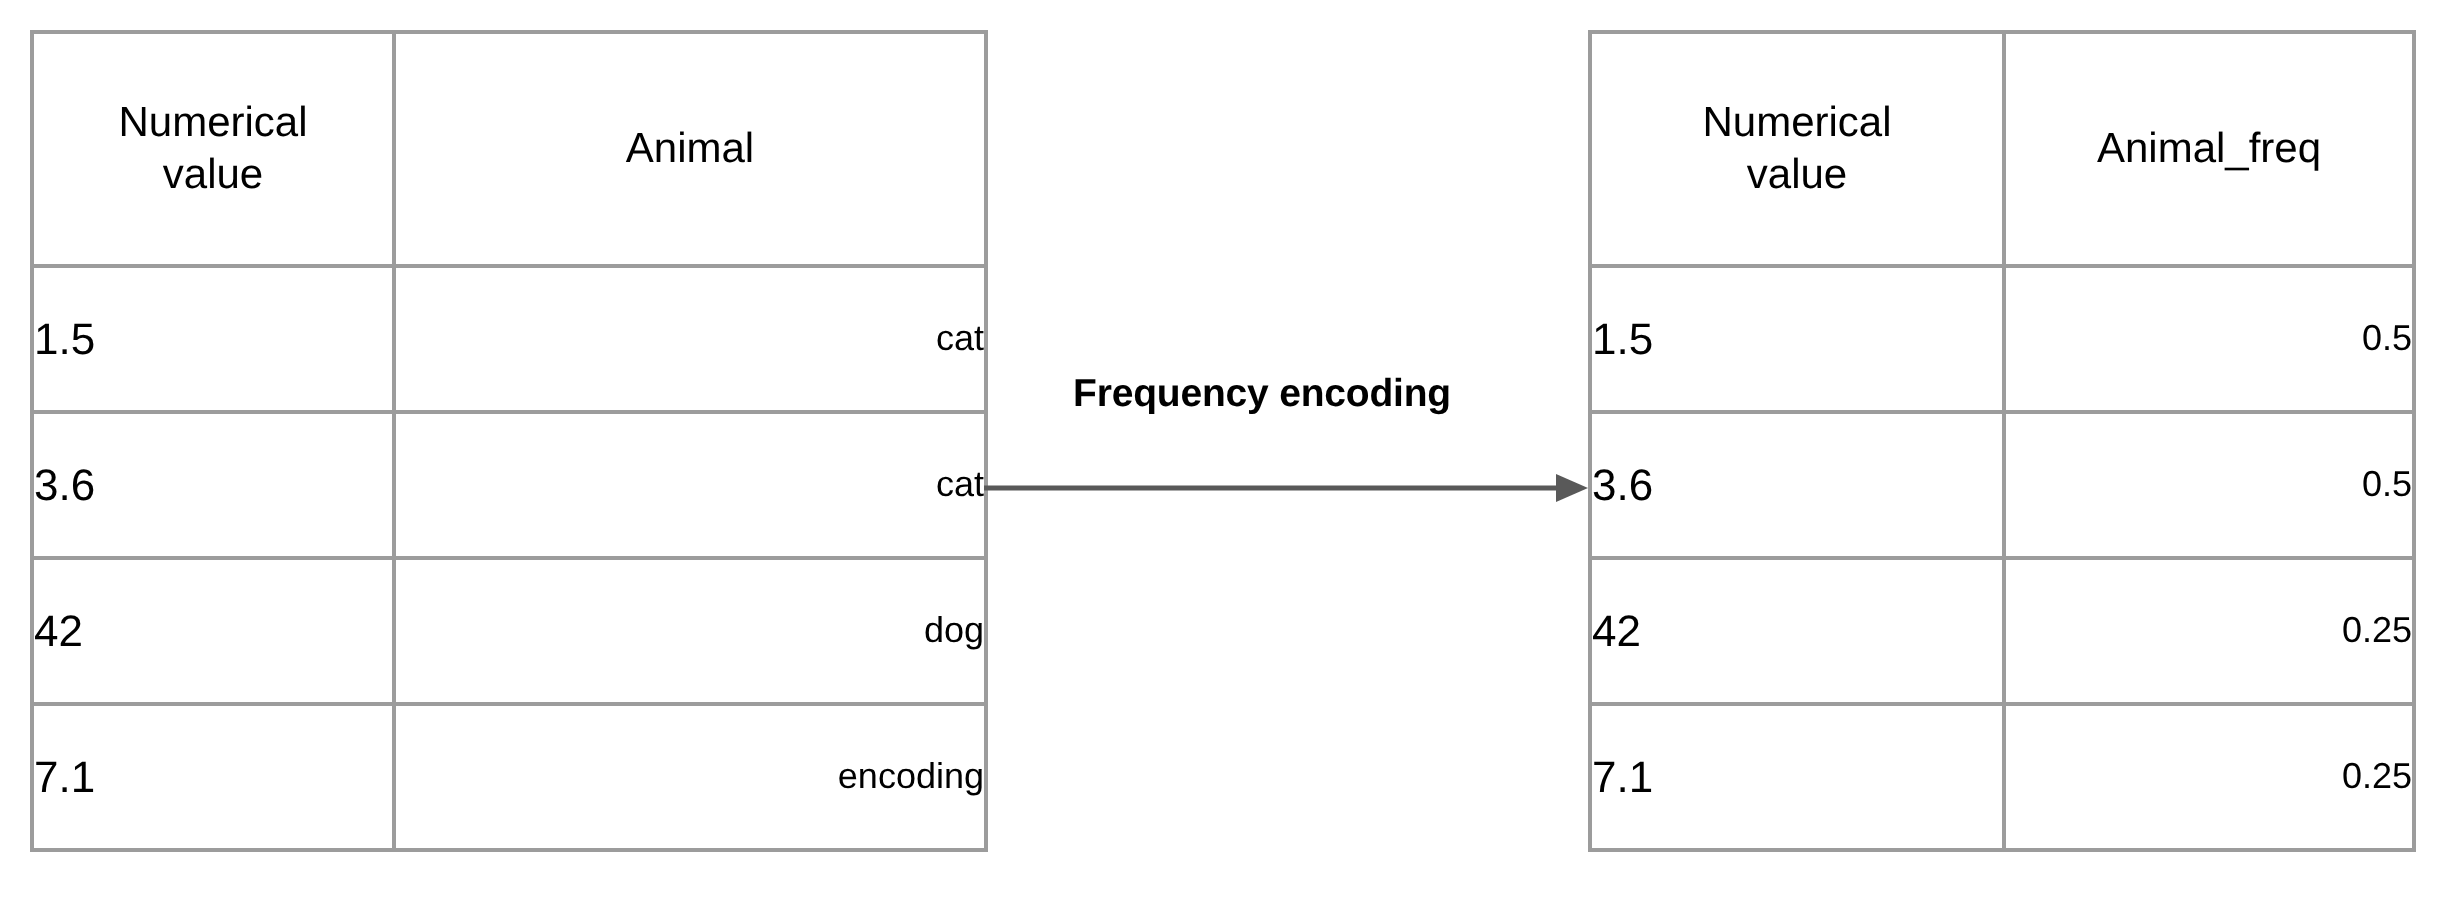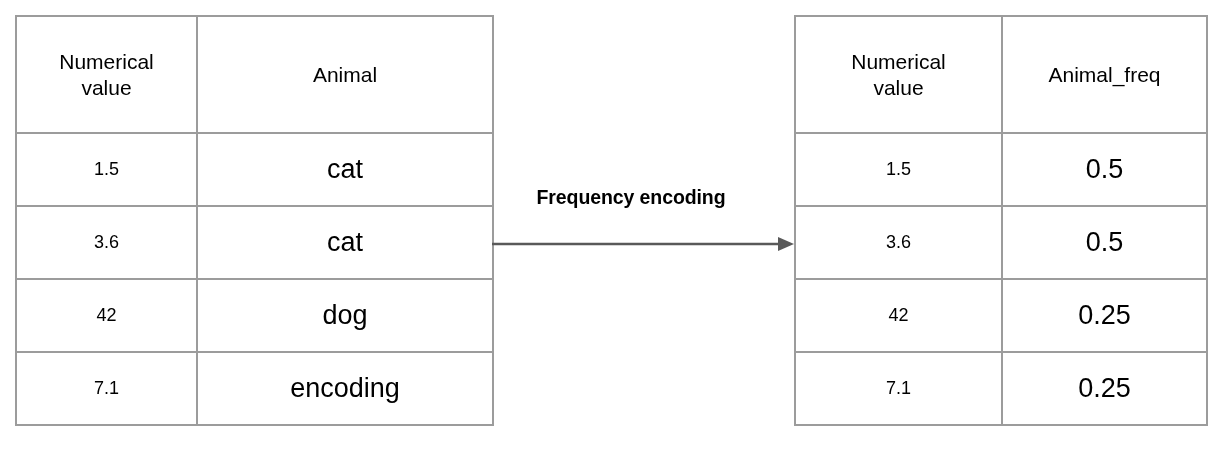--- a/index.html
+++ b/index.html
@@ -33,30 +33,30 @@
   .hdr-cell {
     height: 115px;
     text-align: center;
     vertical-align: middle;
     font-size: 21px;
     line-height: 26px;
     color: #000000;
   }
   .cell-num {
     height: 71px;
-    text-align: center;
+    text-align: left;
     vertical-align: middle;
-    font-size: 18px;
+    font-size: 22px;
     color: #000000;
   }
   .cell-text {
     height: 71px;
-    text-align: center;
+    text-align: right;
     vertical-align: middle;
-    font-size: 27px;
+    font-size: 18px;
     padding-left: 20px;
     color: #000000;
     margin-left: 16px;
   }
 
   
   #table-left {
     left: 15px;
     top: 15px;
     width: 477px;

